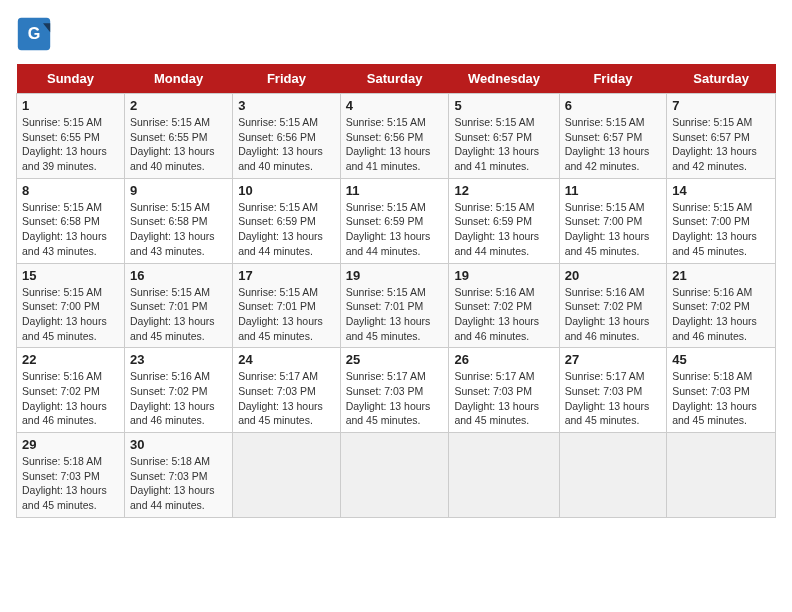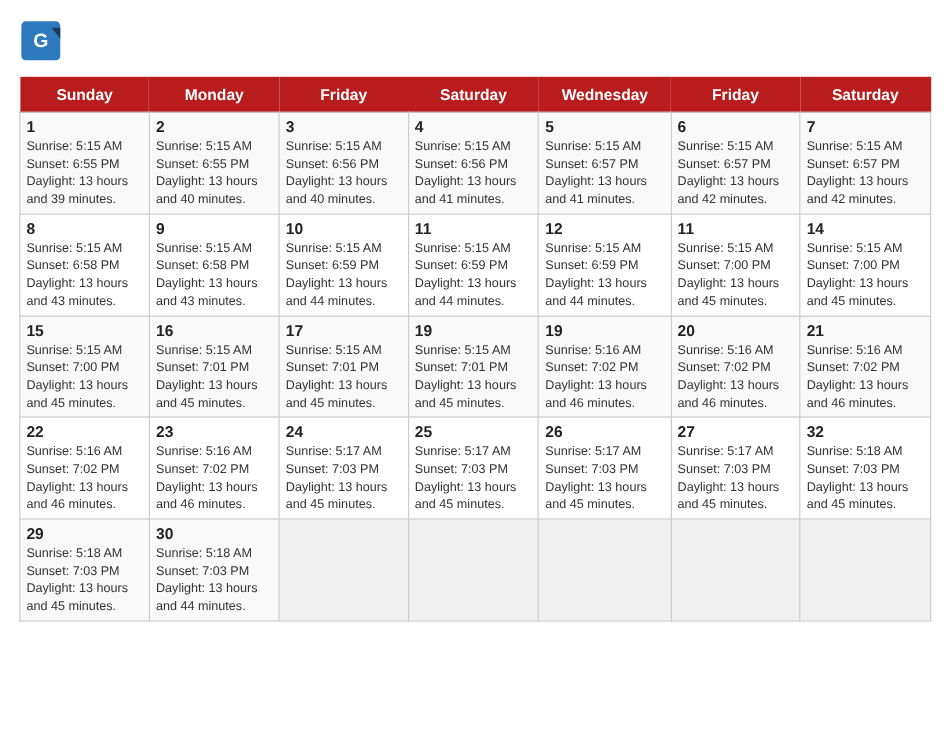--- a/index.html
+++ b/index.html
@@ -177,21 +177,21 @@
         <td><span class="day-num">23</span>
 <span class="day-info">Sunrise: 5:16 AM<br>Sunset: 7:02 PM<br>Daylight: 13 hours and 46 minutes.</span></td>
         <td><span class="day-num">24</span>
 <span class="day-info">Sunrise: 5:17 AM<br>Sunset: 7:03 PM<br>Daylight: 13 hours and 45 minutes.</span></td>
         <td><span class="day-num">25</span>
 <span class="day-info">Sunrise: 5:17 AM<br>Sunset: 7:03 PM<br>Daylight: 13 hours and 45 minutes.</span></td>
         <td><span class="day-num">26</span>
 <span class="day-info">Sunrise: 5:17 AM<br>Sunset: 7:03 PM<br>Daylight: 13 hours and 45 minutes.</span></td>
         <td><span class="day-num">27</span>
 <span class="day-info">Sunrise: 5:17 AM<br>Sunset: 7:03 PM<br>Daylight: 13 hours and 45 minutes.</span></td>
-        <td><span class="day-num">32</span>
+        <td><span class="day-num">45</span>
 <span class="day-info">Sunrise: 5:18 AM<br>Sunset: 7:03 PM<br>Daylight: 13 hours and 45 minutes.</span></td>
       </tr>
       <tr>
         <td><span class="day-num">29</span>
 <span class="day-info">Sunrise: 5:18 AM<br>Sunset: 7:03 PM<br>Daylight: 13 hours and 45 minutes.</span></td>
         <td><span class="day-num">30</span>
 <span class="day-info">Sunrise: 5:18 AM<br>Sunset: 7:03 PM<br>Daylight: 13 hours and 44 minutes.</span></td>
         <td class="empty"></td>
         <td class="empty"></td>
         <td class="empty"></td>

